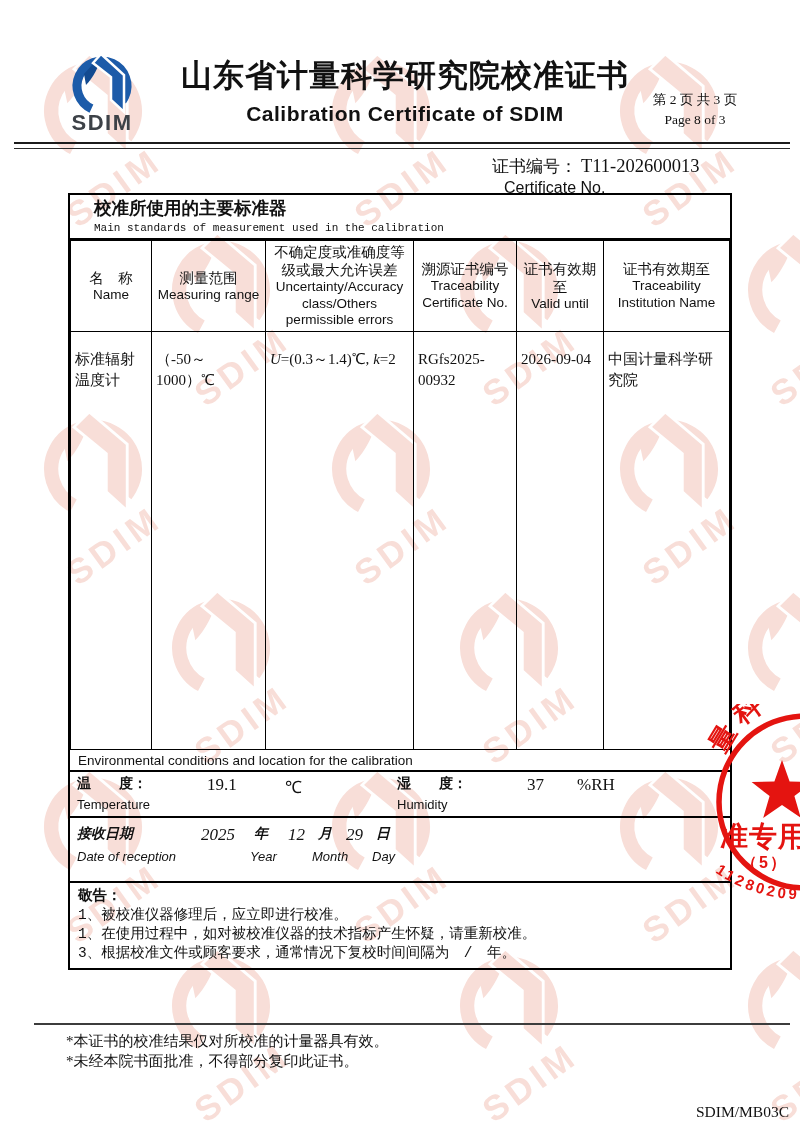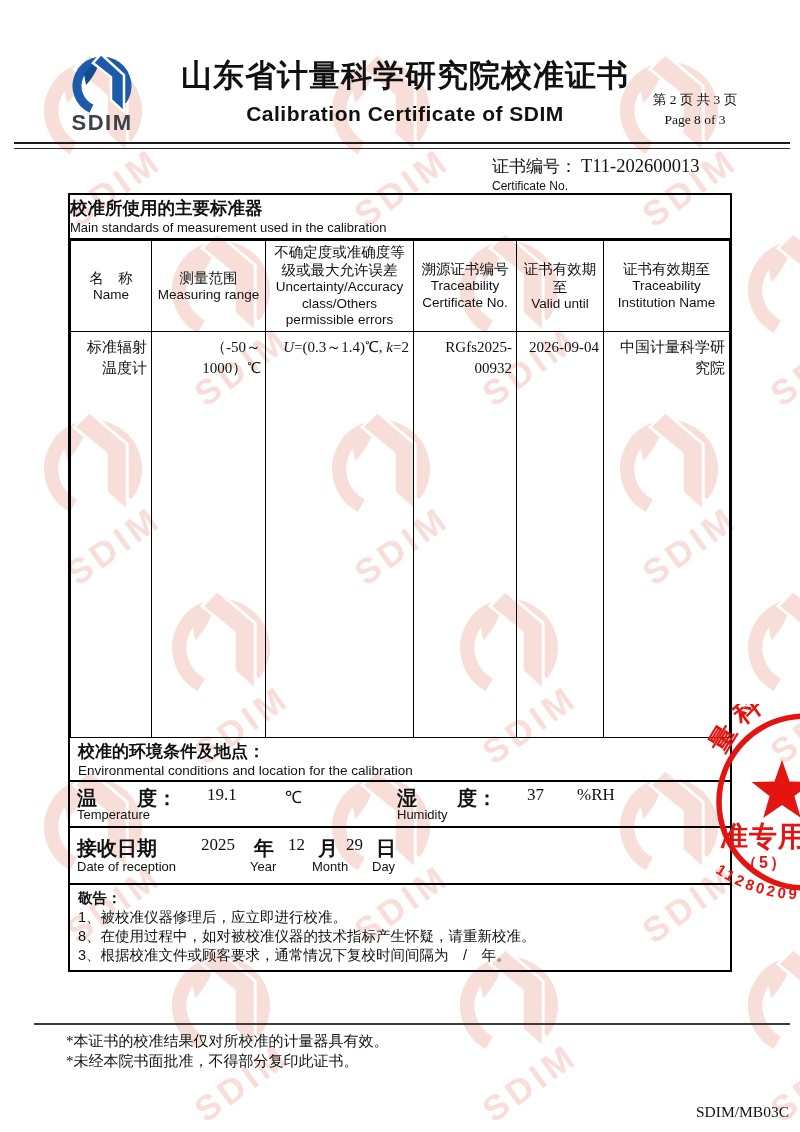--- a/index.html
+++ b/index.html
@@ -16,51 +16,51 @@
             letter-spacing:1px;line-height:40px;white-space:nowrap;}
   .title-en{font-family:"Liberation Sans",sans-serif;font-weight:bold;font-size:21px;
             letter-spacing:.5px;margin-top:6px;}
   .page-info{position:absolute;right:50px;top:90px;width:110px;text-align:center;
              font-size:13.5px;line-height:20px;}
   .rule-top{position:absolute;left:14px;right:10px;top:142px;height:0;border-top:2.5px solid #1b1b1b;}
   .rule-top2{position:absolute;left:14px;right:10px;top:148px;height:0;border-top:1px solid #2a2a2a;}
   .cert-no{position:absolute;left:492px;top:155px;}
   .cert-no .zh{font-size:17px;}
   .cert-no .val{font-size:18.5px;text-align:center;}
-  .cert-no .en{font-family:"Liberation Sans",sans-serif;font-size:12px;margin-top:1px;}
+  .cert-no .en{font-family:"Liberation Sans",sans-serif;font-size:16px;margin-top:1px;margin-left:12px;}
 
   
   .main-box{position:absolute;left:68px;top:193px;width:664px;box-sizing:border-box;
             border:2px solid #000;background:transparent;}
-  .box-title{border-bottom:2px solid #000;padding:2px 0 2px;}
+  .box-title{border-bottom:2px solid #000;padding:2px 24px 2px;}
   .box-title .zh{font-family:"Liberation Sans",sans-serif;font-weight:bold;font-size:17.5px;line-height:23px;}
-  .box-title .en{font-family:Liberation Sans, sans-serif;font-size:13px;line-height:16px;}
+  .box-title .en{font-family:Liberation Mono, monospace;font-size:11px;line-height:16px;}
 
   table.std{width:100%;border-collapse:collapse;table-layout:fixed;}
   table.std th,table.std td{border:1.7px solid #000;padding:2px 4px;overflow:hidden;}
   table.std th{height:84px;font-weight:normal;vertical-align:middle;}
   table.std th .zh{font-family:"Liberation Sans",sans-serif;font-size:14.5px;line-height:18px;}
   table.std th .en{font-family:"Liberation Sans",sans-serif;font-size:13.5px;line-height:16.5px;}
-  table.std td{height:398px;vertical-align:top;text-align:right;
-               font-size:15px;line-height:21px;padding-top:5px;}
+  table.std td{height:398px;vertical-align:top;text-align:left;
+               font-size:15px;line-height:21px;padding-top:17px;}
   .it{font-style:italic;}
 
   .env-title{border-bottom:2px solid #000;padding:3px 8px 1px;}
   .env-title .zh{font-family:"Liberation Sans",sans-serif;font-weight:bold;font-size:17px;line-height:22px;}
   .env-title .en{font-family:"Liberation Sans",sans-serif;font-size:13.5px;line-height:16px;}
 
   .frow{position:relative;border-bottom:2px solid #000;}
-  .frow .lbl{position:absolute;font-family:"Liberation Sans",sans-serif;font-weight:bold;font-size:20px;text-align:right;}
+  .frow .lbl{position:absolute;font-family:"Liberation Sans",sans-serif;font-weight:bold;font-size:14px;text-align:right;}
   .frow .val{position:absolute;font-size:17px;}
   .frow .en{position:absolute;font-family:"Liberation Sans",sans-serif;font-size:13px;}
   .r-temp{height:44px;}
   .r-other{height:52px;}
-  .r-recv{height:55px;border-bottom:none;}
+  .r-recv{height:63px;border-bottom:none;font-style:italic;}
   .notice{border-top:2px solid #000;padding:4px 8px 5px;
-          font-family:Liberation Sans, sans-serif;font-size:14.5px;line-height:19px;}
+          font-family:Liberation Mono, monospace;font-size:14.5px;line-height:19px;}
   .notice .nt{font-weight:bold;}
 
   .rule-bottom{position:absolute;left:34px;right:10px;top:1023px;height:0;border-top:2px solid #3c3c3c;}
   .footnotes{position:absolute;left:66px;top:1031px;font-size:15px;line-height:20px;}
   .doc-code{position:absolute;left:696px;top:1103px;font-size:15.5px;}
 </style>
 </head>
 <body>
 
 <div class="page">
@@ -177,21 +177,20 @@
           <td>（-50～1000）℃</td>
           <td><span class="it">U</span><span>=(0.3～1.4)℃, </span><span class="it">k</span><span>=2</span></td>
           <td>RGfs2025-00932</td>
           <td>2026-09-04</td>
           <td>中国计量科学研究院</td>
         </tr>
       </tbody>
         </table>
 
       <div class="env-title">
-        <div class="zh">校准的环境条件及地点：</div>
         <div class="en">Environmental conditions and location for the calibration</div>
       </div>
 
       <div class="frow r-temp">
         <span class="lbl" style="left:7px;top:3px">温　　度：</span>
         <span class="val" style="left:137px;top:3px">19.1</span>
         <span class="val" style="left:215px;top:3px">℃</span>
         <span class="en" style="left:7px;top:25px">Temperature</span>
         <span class="lbl" style="left:327px;top:3px">湿　　度：</span>
         <span class="val" style="left:457px;top:3px">37</span>
@@ -210,21 +209,21 @@
         <span class="lbl" style="left:306px;top:7px">日</span>
         <span class="en" style="left:7px;top:31px">Date of reception</span>
         <span class="en" style="left:180px;top:31px">Year</span>
         <span class="en" style="left:242px;top:31px">Month</span>
         <span class="en" style="left:302px;top:31px">Day</span>
       </div>
 
       <div class="notice">
         <div class="nt">敬告：</div>
         <div>1、被校准仪器修理后，应立即进行校准。</div>
-        <div>8、在使用过程中，如对被校准仪器的技术指标产生怀疑，请重新校准。</div>
+        <div>1、在使用过程中，如对被校准仪器的技术指标产生怀疑，请重新校准。</div>
         <div>3、根据校准文件或顾客要求，通常情况下复校时间间隔为　/　年。</div>
       </div>
     </div>
 
     <div class="rule-bottom"></div>
 
     <div class="footnotes">
       <div>*本证书的校准结果仅对所校准的计量器具有效。</div>
       <div>*未经本院书面批准，不得部分复印此证书。</div>
     </div>

